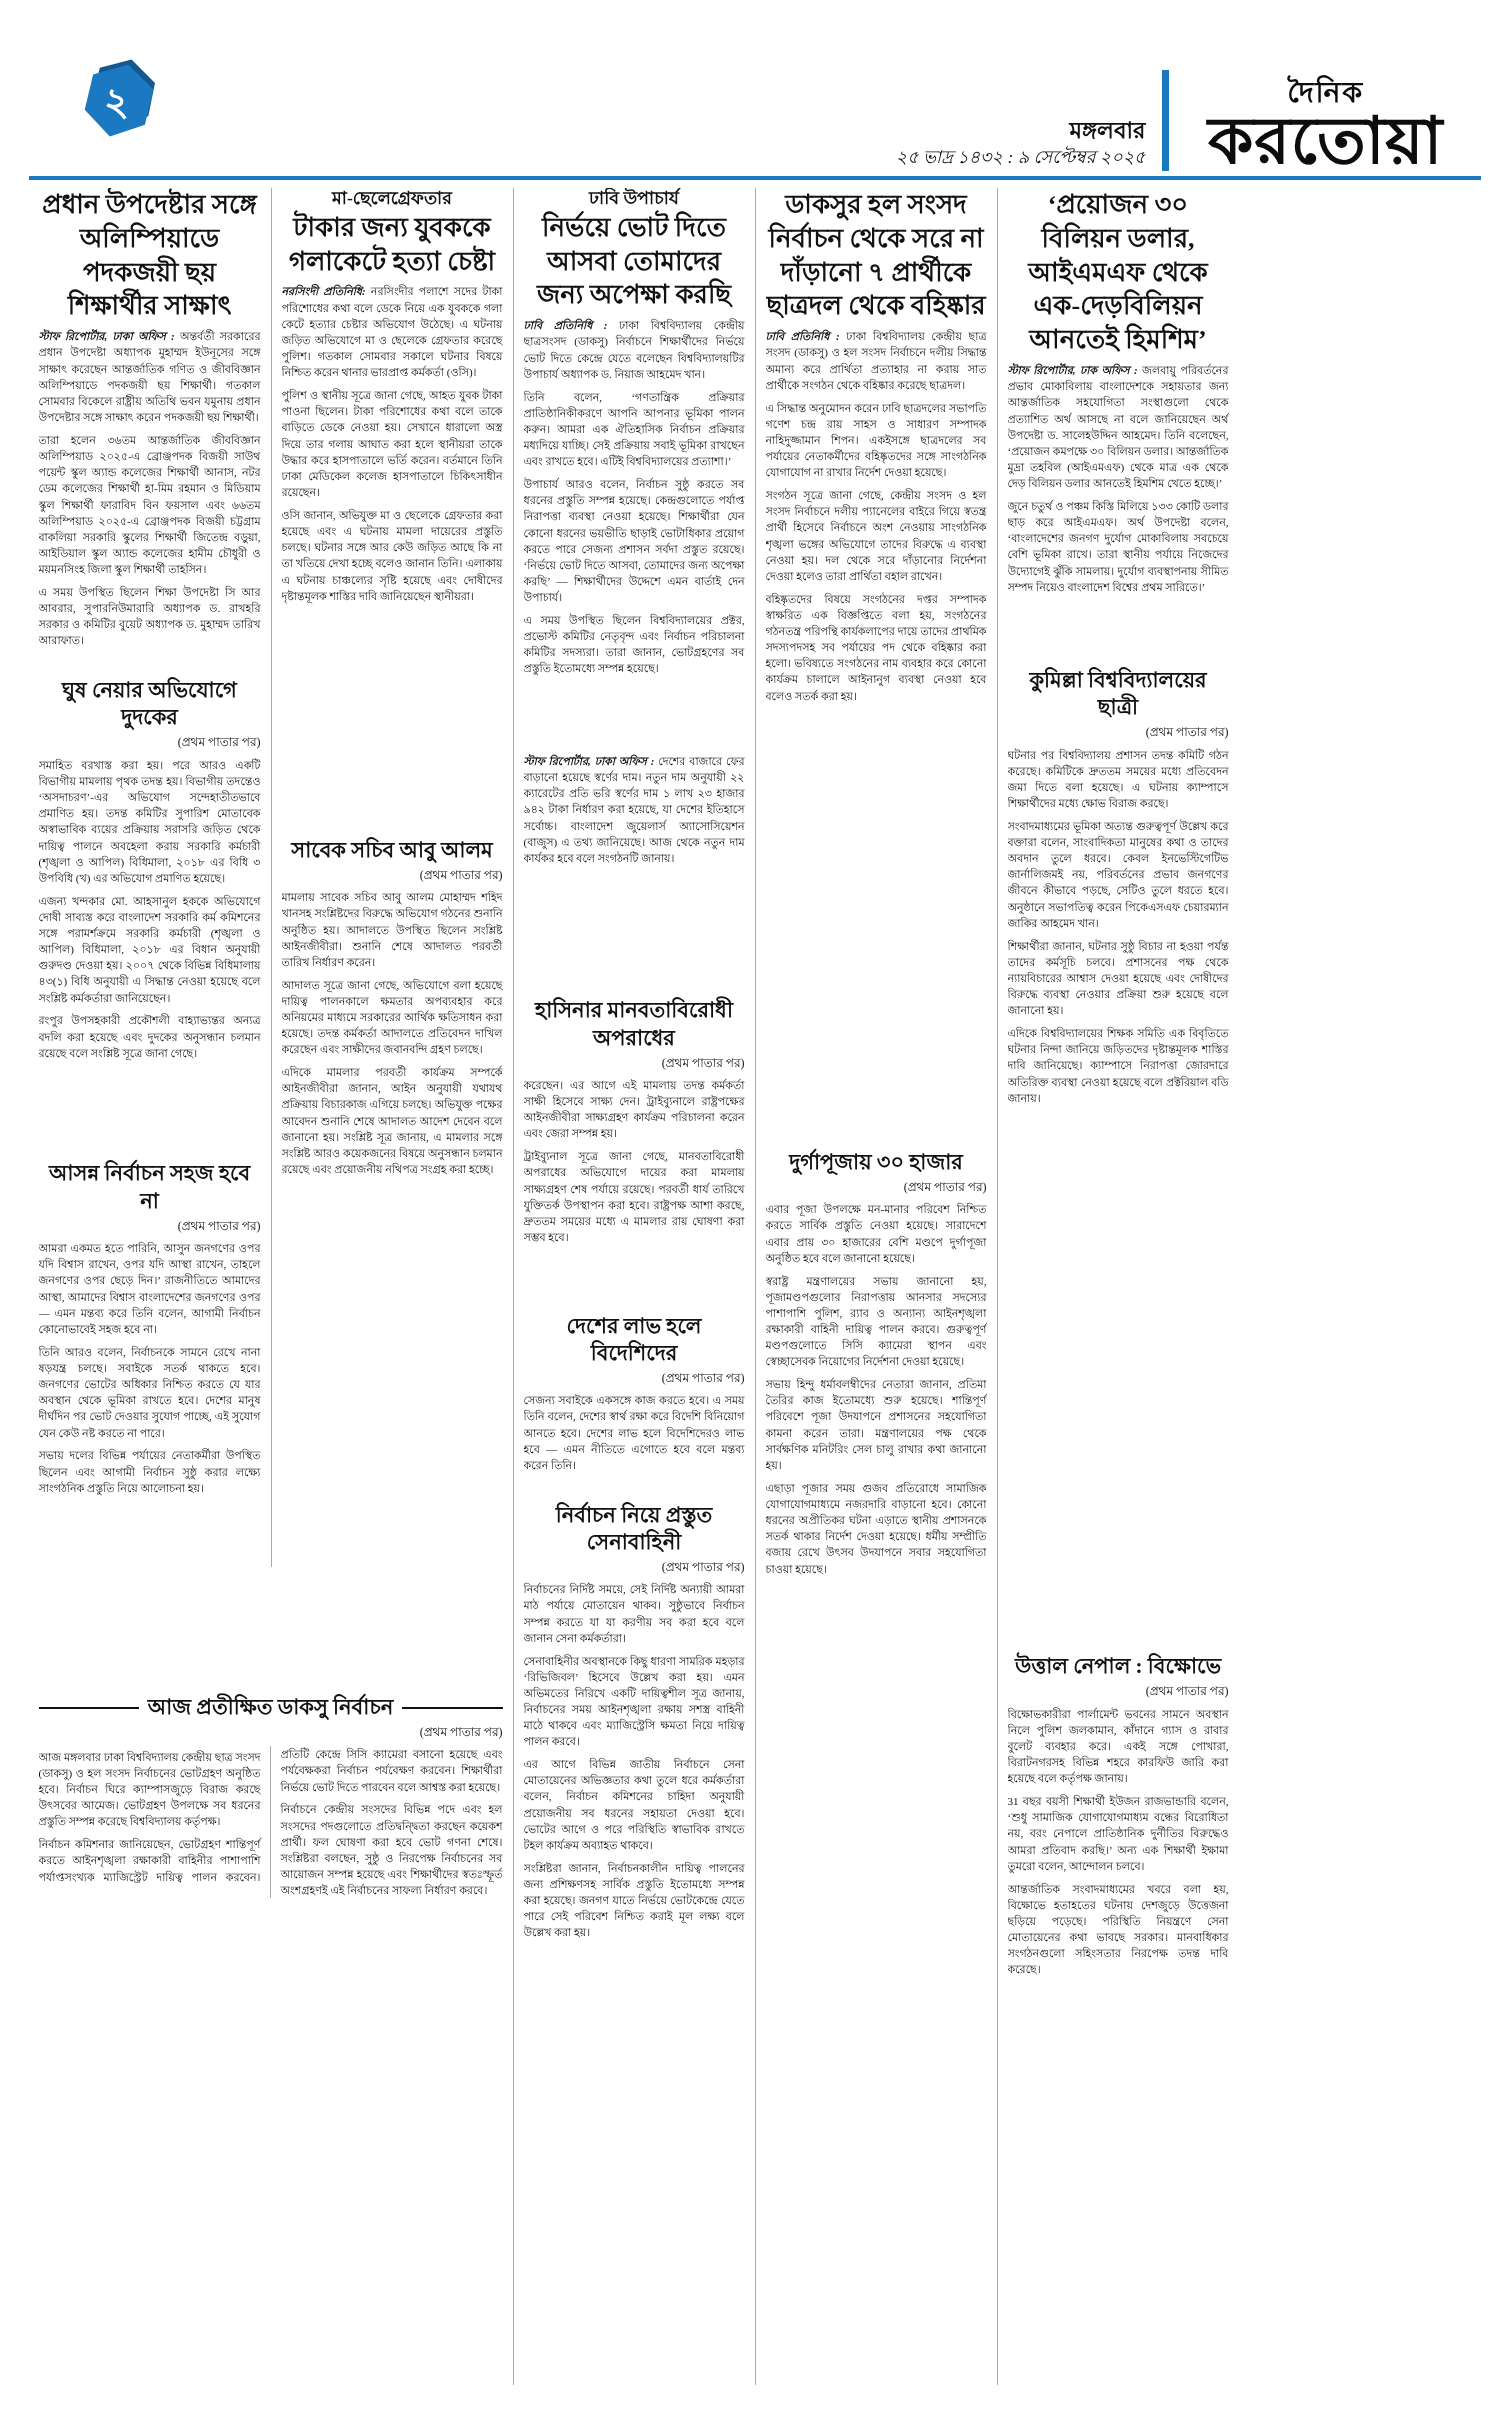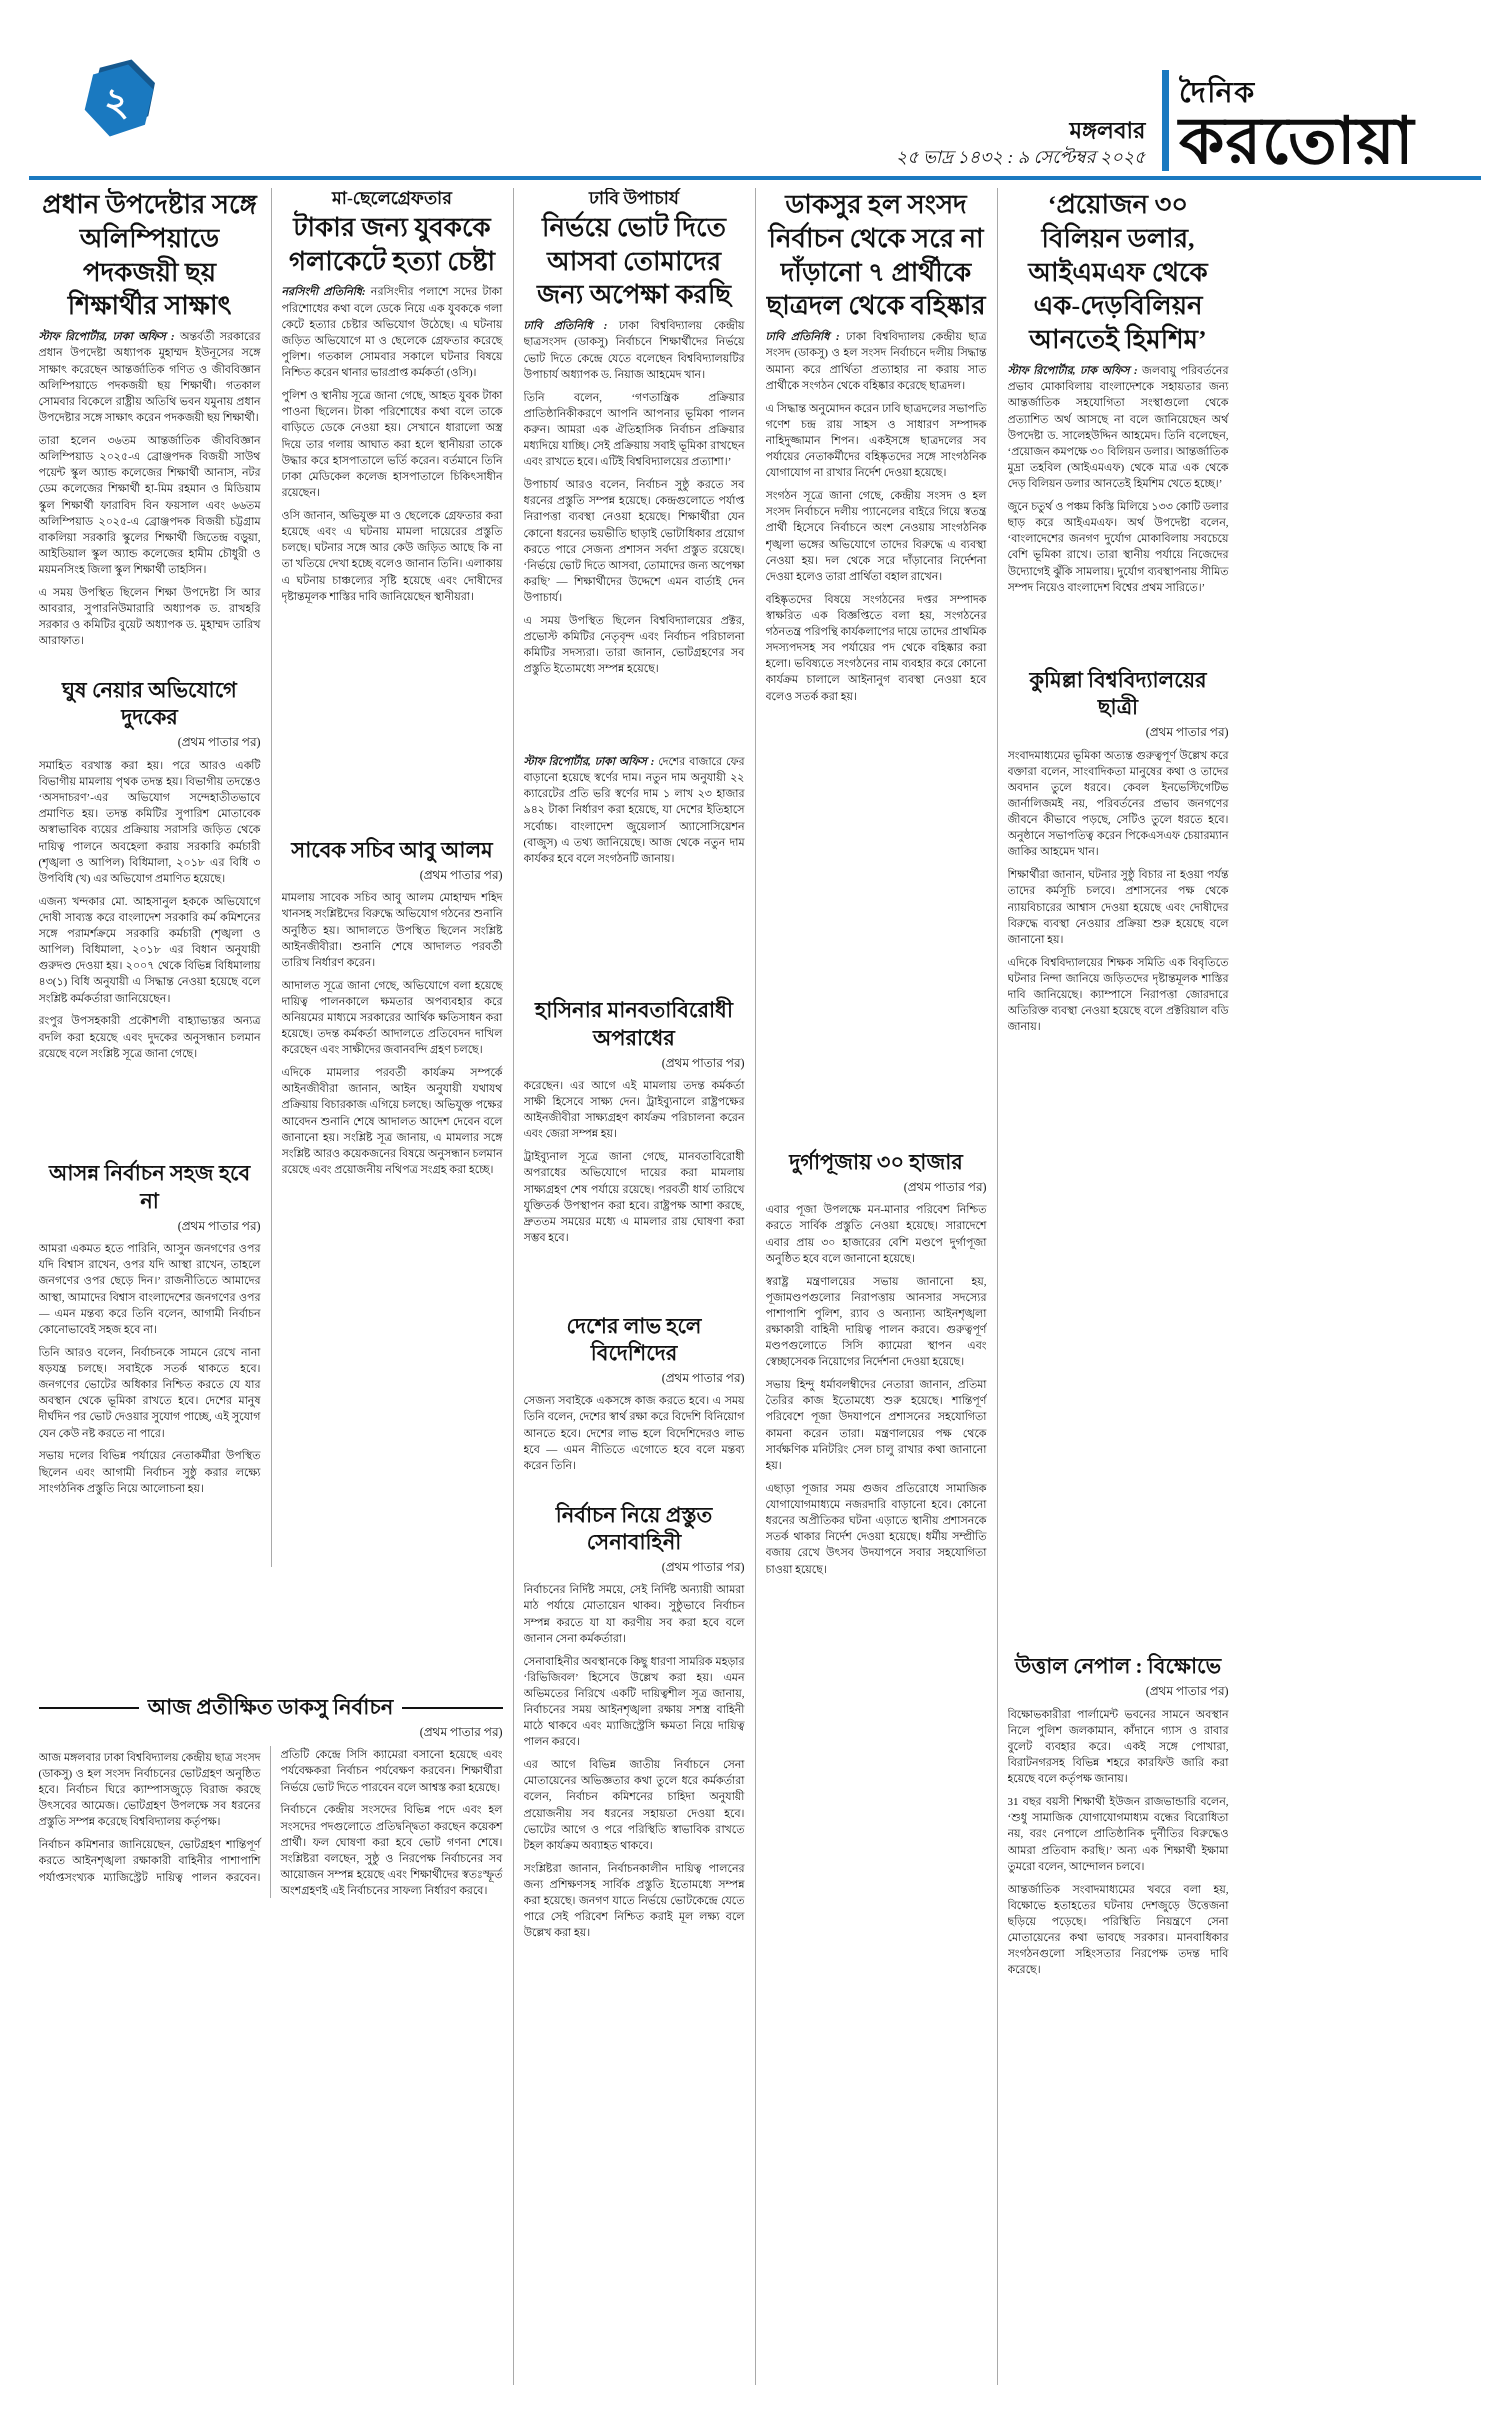--- a/index.html
+++ b/index.html
@@ -19,21 +19,21 @@
   .pagenum-wrap{position:absolute;left:39px;top:44px;width:92px;height:99px;}
   .date-block{
     position:absolute;right:335px;bottom:6.7px;text-align:right;line-height:1.25;
   }
   .date-day{font-weight:700;font-size:22.6px;}
   .date-line{font-size:17.6px;margin-top:1.7px;font-style:italic;}
   .brand-sep{
     position:absolute;right:312px;bottom:5px;width:6.7px;height:101px;background:#1a79c0;
   }
   .brand-block{
-    position:absolute;right:8.4px;bottom:1.7px;width:293px;color:#0d0d0d;
+    position:absolute;right:8.4px;bottom:1.7px;width:293px;text-align:center;color:#0d0d0d;
   }
   .brand-top{font-weight:700;font-size:28.5px;letter-spacing:1.7px;line-height:1;}
   .brand-main{font-weight:700;font-size:65px;line-height:1.02;letter-spacing:0.8px;}
 
   
   main{
     display:grid;
     grid-template-columns:repeat(6,1fr);
     grid-template-rows:auto auto;
     align-items:start;
@@ -224,20 +224,21 @@
       <article class="story mh-550">
         <h1 class="h-xl">‘প্রয়োজন ৩০ বিলিয়ন ডলার, আইএমএফ থেকে এক-দেড়বিলিয়ন আনতেই হিমশিম’</h1>
         <p class="body"><span class="byline">স্টাফ রিপোর্টার, ঢাক অফিস :</span>
           <span>জলবায়ু পরিবর্তনের প্রভাব মোকাবিলায় বাংলাদেশকে সহায়তার জন্য আন্তর্জাতিক সহযোগিতা সংস্থাগুলো থেকে প্রত্যাশিত অর্থ আসছে না বলে জানিয়েছেন অর্থ উপদেষ্টা ড. সালেহউদ্দিন আহমেদ। তিনি বলেছেন, ‘প্রয়োজন কমপক্ষে ৩০ বিলিয়ন ডলার। আন্তর্জাতিক মুদ্রা তহবিল (আইএমএফ) থেকে মাত্র এক থেকে দেড় বিলিয়ন ডলার আনতেই হিমশিম খেতে হচ্ছে।’</span></p>
         <p class="body">জুনে চতুর্থ ও পঞ্চম কিস্তি মিলিয়ে ১৩৩ কোটি ডলার ছাড় করে আইএমএফ। অর্থ উপদেষ্টা বলেন, ‘বাংলাদেশের জনগণ দুর্যোগ মোকাবিলায় সবচেয়ে বেশি ভূমিকা রাখে। তারা স্থানীয় পর্যায়ে নিজেদের উদ্যোগেই ঝুঁকি সামলায়। দুর্যোগ ব্যবস্থাপনায় সীমিত সম্পদ নিয়েও বাংলাদেশ বিশ্বের প্রথম সারিতে।’</p>
       </article>
 
       <article class="story mh-1160">
         <h2 class="h-md">কুমিল্লা বিশ্ববিদ্যালয়ের ছাত্রী</h2>
         <div class="cont">(প্রথম পাতার পর)</div>
+        <p class="body">ঘটনার পর বিশ্ববিদ্যালয় প্রশাসন তদন্ত কমিটি গঠন করেছে। কমিটিকে দ্রুততম সময়ের মধ্যে প্রতিবেদন জমা দিতে বলা হয়েছে। এ ঘটনায় ক্যাম্পাসে শিক্ষার্থীদের মধ্যে ক্ষোভ বিরাজ করছে।</p>
         <p class="body">সংবাদমাধ্যমের ভূমিকা অত্যন্ত গুরুত্বপূর্ণ উল্লেখ করে বক্তারা বলেন, সাংবাদিকতা মানুষের কথা ও তাদের অবদান তুলে ধরবে। কেবল ইনভেস্টিগেটিভ জার্নালিজমই নয়, পরিবর্তনের প্রভাব জনগণের জীবনে কীভাবে পড়ছে, সেটিও তুলে ধরতে হবে। অনুষ্ঠানে সভাপতিত্ব করেন পিকেএসএফ চেয়ারম্যান জাকির আহমেদ খান।</p>
         <p class="body">শিক্ষার্থীরা জানান, ঘটনার সুষ্ঠু বিচার না হওয়া পর্যন্ত তাদের কর্মসূচি চলবে। প্রশাসনের পক্ষ থেকে ন্যায়বিচারের আশ্বাস দেওয়া হয়েছে এবং দোষীদের বিরুদ্ধে ব্যবস্থা নেওয়ার প্রক্রিয়া শুরু হয়েছে বলে জানানো হয়।</p>
         <p class="body">এদিকে বিশ্ববিদ্যালয়ের শিক্ষক সমিতি এক বিবৃতিতে ঘটনার নিন্দা জানিয়ে জড়িতদের দৃষ্টান্তমূলক শাস্তির দাবি জানিয়েছে। ক্যাম্পাসে নিরাপত্তা জোরদারে অতিরিক্ত ব্যবস্থা নেওয়া হয়েছে বলে প্রক্টরিয়াল বডি জানায়।</p>
       </article>
 
       <article class="story mh-840">
         <h2 class="h-md">উত্তাল নেপাল : বিক্ষোভে</h2>
         <div class="cont">(প্রথম পাতার পর)</div>
         <p class="body">বিক্ষোভকারীরা পার্লামেন্ট ভবনের সামনে অবস্থান নিলে পুলিশ জলকামান, কাঁদানে গ্যাস ও রাবার বুলেট ব্যবহার করে। একই সঙ্গে পোখারা, বিরাটনগরসহ বিভিন্ন শহরে কারফিউ জারি করা হয়েছে বলে কর্তৃপক্ষ জানায়।</p>
         <p class="body">31 বছর বয়সী শিক্ষার্থী ইউজন রাজভান্ডারি বলেন, ‘শুধু সামাজিক যোগাযোগমাধ্যম বন্ধের বিরোধিতা নয়, বরং নেপালে প্রাতিষ্ঠানিক দুর্নীতির বিরুদ্ধেও আমরা প্রতিবাদ করছি।’ অন্য এক শিক্ষার্থী ইক্ষামা তুমরো বলেন, আন্দোলন চলবে।</p>

